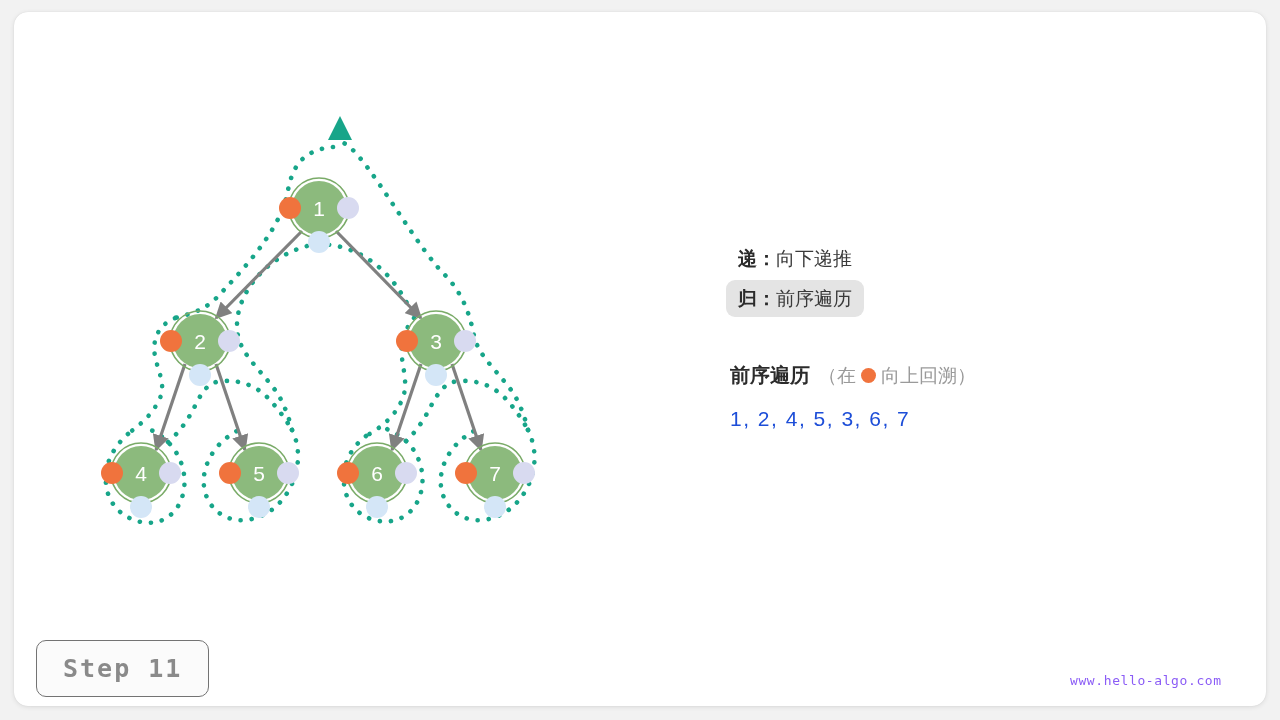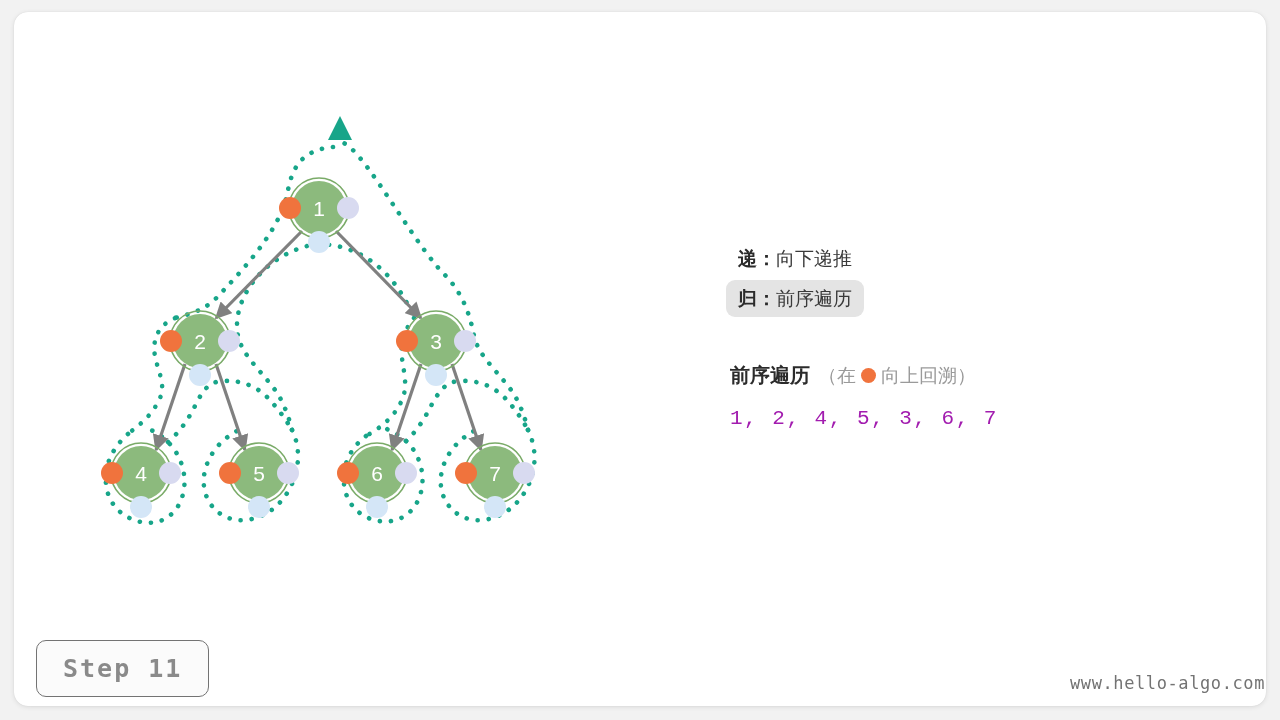--- a/index.html
+++ b/index.html
@@ -88,23 +88,23 @@
     display: inline-block;
     width: 15px;
     height: 15px;
     border-radius: 50%;
     background: #f0733d;
     margin: 0 5px;
     vertical-align: middle;
   }
   .result-seq {
     margin-top: 18px;
-    font-family: Liberation Mono, monospace;
+    font-family: Liberation Sans, sans-serif;
     font-size: 21px;
-    color: #a21caf;
+    color: #1d4ed8;
     letter-spacing: 1.5px;
   }
   .step-badge {
     position: absolute;
     left: 36px;
     top: 640px;
     padding: 13px 26px;
     border: 1px solid #737373;
     border-radius: 10px;
     background: #fbfbfb;
@@ -112,22 +112,22 @@
     font-size: 25px;
     font-weight: bold;
     color: #8a8a8a;
     letter-spacing: 2px;
   }
   .watermark {
     position: absolute;
     left: 1070px;
     top: 673px;
     font-family: "DejaVu Sans Mono", "Liberation Mono", monospace;
-    font-size: 17px;
-    color: #737373;
+    font-size: 13px;
+    color: #8b5cf6;
     letter-spacing: 0.6px;
   }
 </style>
 </head>
 <body>
 
 <div id="root">
 
   <div class="card"></div>
 

